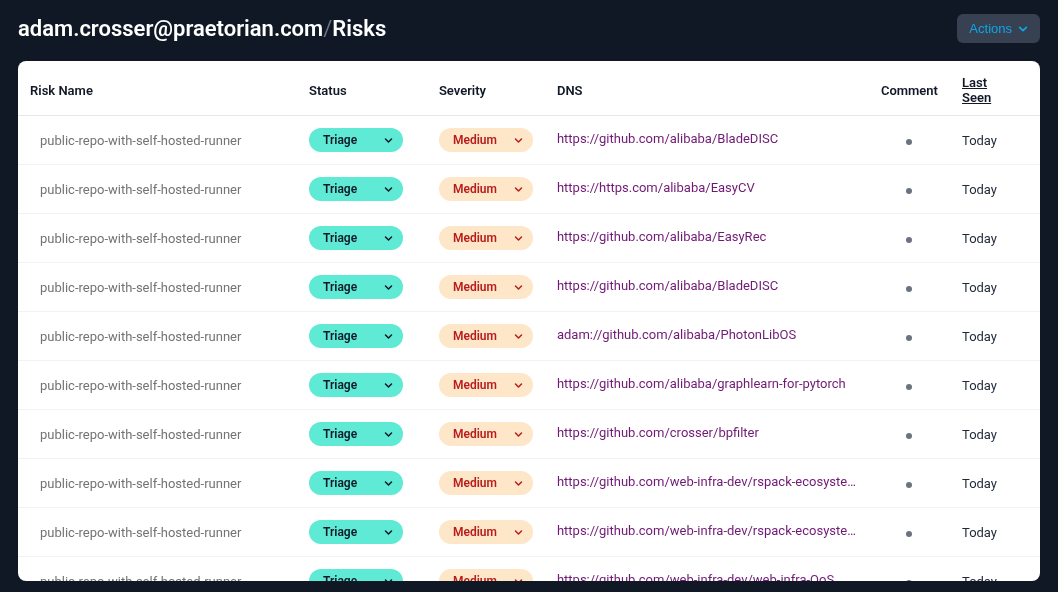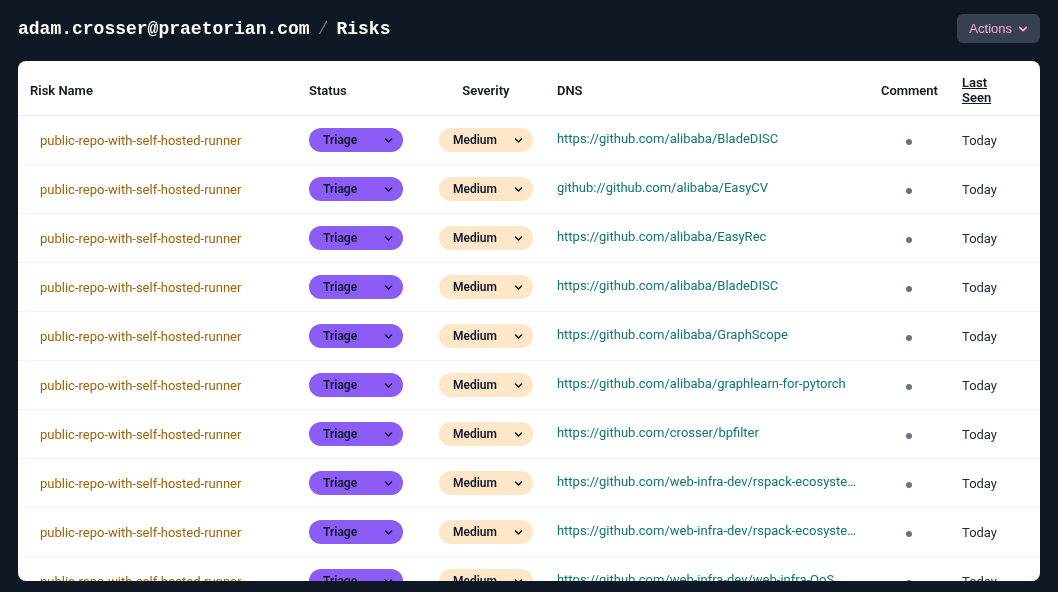--- a/index.html
+++ b/index.html
@@ -15,32 +15,30 @@
   .header {
     display: flex;
     align-items: center;
     justify-content: space-between;
     padding: 14px 18px 18px 18px;
     color: #fff;
   }
   .breadcrumb {
     display: flex;
     align-items: center;
-    gap: 8px;
-    font-size: 18px;
+    font-size: 22px;
     font-weight: 600;
-    font-family: Liberation Mono, monospace;
   }
   .breadcrumb .sep { color: #6b7280; font-weight: 400; }
   .actions-btn {
     display: inline-flex;
     align-items: center;
     gap: 6px;
     background: #374151;
-    color: #f9a8d4;
+    color: #0ea5e9;
     border: none;
     border-radius: 6px;
     padding: 7px 12px;
     font-size: 13px;
     font-weight: 500;
     cursor: pointer;
   }
   .actions-btn .chev { width: 10px; height: 10px; }
   .panel {
     background: #fff;
@@ -63,60 +61,60 @@
   thead th:last-child { padding-right: 22px; text-decoration: underline; }
   tbody td {
     padding: 12px 12px;
     border-bottom: 1px solid #f1f2f4;
     vertical-align: middle;
     font-size: 13px;
   }
   tbody td:first-child { padding-left: 22px; }
   tbody td:last-child { padding-right: 40px; }
   .risk-link {
-    color: #a16207;
+    color: #737373;
     text-decoration: none;
     text-align: center;
   }
   .dns-link {
-    color: #0f766e;
+    color: #701a75;
     text-decoration: none;
     white-space: nowrap;
     overflow: hidden;
     text-overflow: ellipsis;
     display: inline-block;
     max-width: 300px;
   }
   .pill {
     display: inline-flex;
     align-items: center;
     justify-content: space-between;
     border-radius: 999px;
     padding: 5px 10px 5px 14px;
     font-size: 12px;
     font-weight: 600;
     min-width: 94px;
     cursor: pointer;
   }
   .pill .chev { margin-left: 10px; width: 9px; height: 9px; flex-shrink: 0; }
   .pill-status {
-    background: #8b5cf6;
+    background: #5eead4;
     color: #111827;
   }
   .pill-severity {
     background: #fde7c8;
-    color: #0f172a;
+    color: #b91c1c;
   }
   .dot {
     width: 6px; height: 6px; background: #6b7280; border-radius: 50%;
     display: inline-block;
   }
   .col-name   { width: 280px; }
   .col-status { width: 130px; }
-  .col-sev    { width: 110px; text-align: center; }
+  .col-sev    { width: 110px; }
   .col-dns    { width: auto; }
   .col-comm   { width: 80px; text-align: center;}
   .col-last   { width: 90px; }
   td.col-comm { text-align: center; }
   svg.chev path { stroke: currentColor; stroke-width: 2; fill: none; stroke-linecap: round; stroke-linejoin: round; }
 </style>
 </head>
 <body>
 
 <div class="header">
@@ -171,21 +169,21 @@
               <svg class="chev" viewBox="0 0 12 12">
                 <path d="M2 4 L6 8 L10 4"></path>
               </svg>
             </span></td>
           <td class="col-sev"><span class="pill pill-severity">
               <span>Medium</span>
               <svg class="chev" viewBox="0 0 12 12">
                 <path d="M2 4 L6 8 L10 4"></path>
               </svg>
             </span></td>
-          <td class="col-dns"><a href="#" class="dns-link">github://github.com/alibaba/EasyCV</a></td>
+          <td class="col-dns"><a href="#" class="dns-link">https://https.com/alibaba/EasyCV</a></td>
           <td class="col-comm"><span class="dot"></span></td>
           <td class="col-last"><span>Today</span></td>
         </tr>
         <tr>
           <td class="col-name"><a href="#" class="risk-link">public-repo-with-self-hosted-runner</a></td>
           <td class="col-status"><span class="pill pill-status">
               <span>Triage</span>
               <svg class="chev" viewBox="0 0 12 12">
                 <path d="M2 4 L6 8 L10 4"></path>
               </svg>
@@ -225,21 +223,21 @@
               <svg class="chev" viewBox="0 0 12 12">
                 <path d="M2 4 L6 8 L10 4"></path>
               </svg>
             </span></td>
           <td class="col-sev"><span class="pill pill-severity">
               <span>Medium</span>
               <svg class="chev" viewBox="0 0 12 12">
                 <path d="M2 4 L6 8 L10 4"></path>
               </svg>
             </span></td>
-          <td class="col-dns"><a href="#" class="dns-link">https://github.com/alibaba/GraphScope</a></td>
+          <td class="col-dns"><a href="#" class="dns-link">adam://github.com/alibaba/PhotonLibOS</a></td>
           <td class="col-comm"><span class="dot"></span></td>
           <td class="col-last"><span>Today</span></td>
         </tr>
         <tr>
           <td class="col-name"><a href="#" class="risk-link">public-repo-with-self-hosted-runner</a></td>
           <td class="col-status"><span class="pill pill-status">
               <span>Triage</span>
               <svg class="chev" viewBox="0 0 12 12">
                 <path d="M2 4 L6 8 L10 4"></path>
               </svg>

